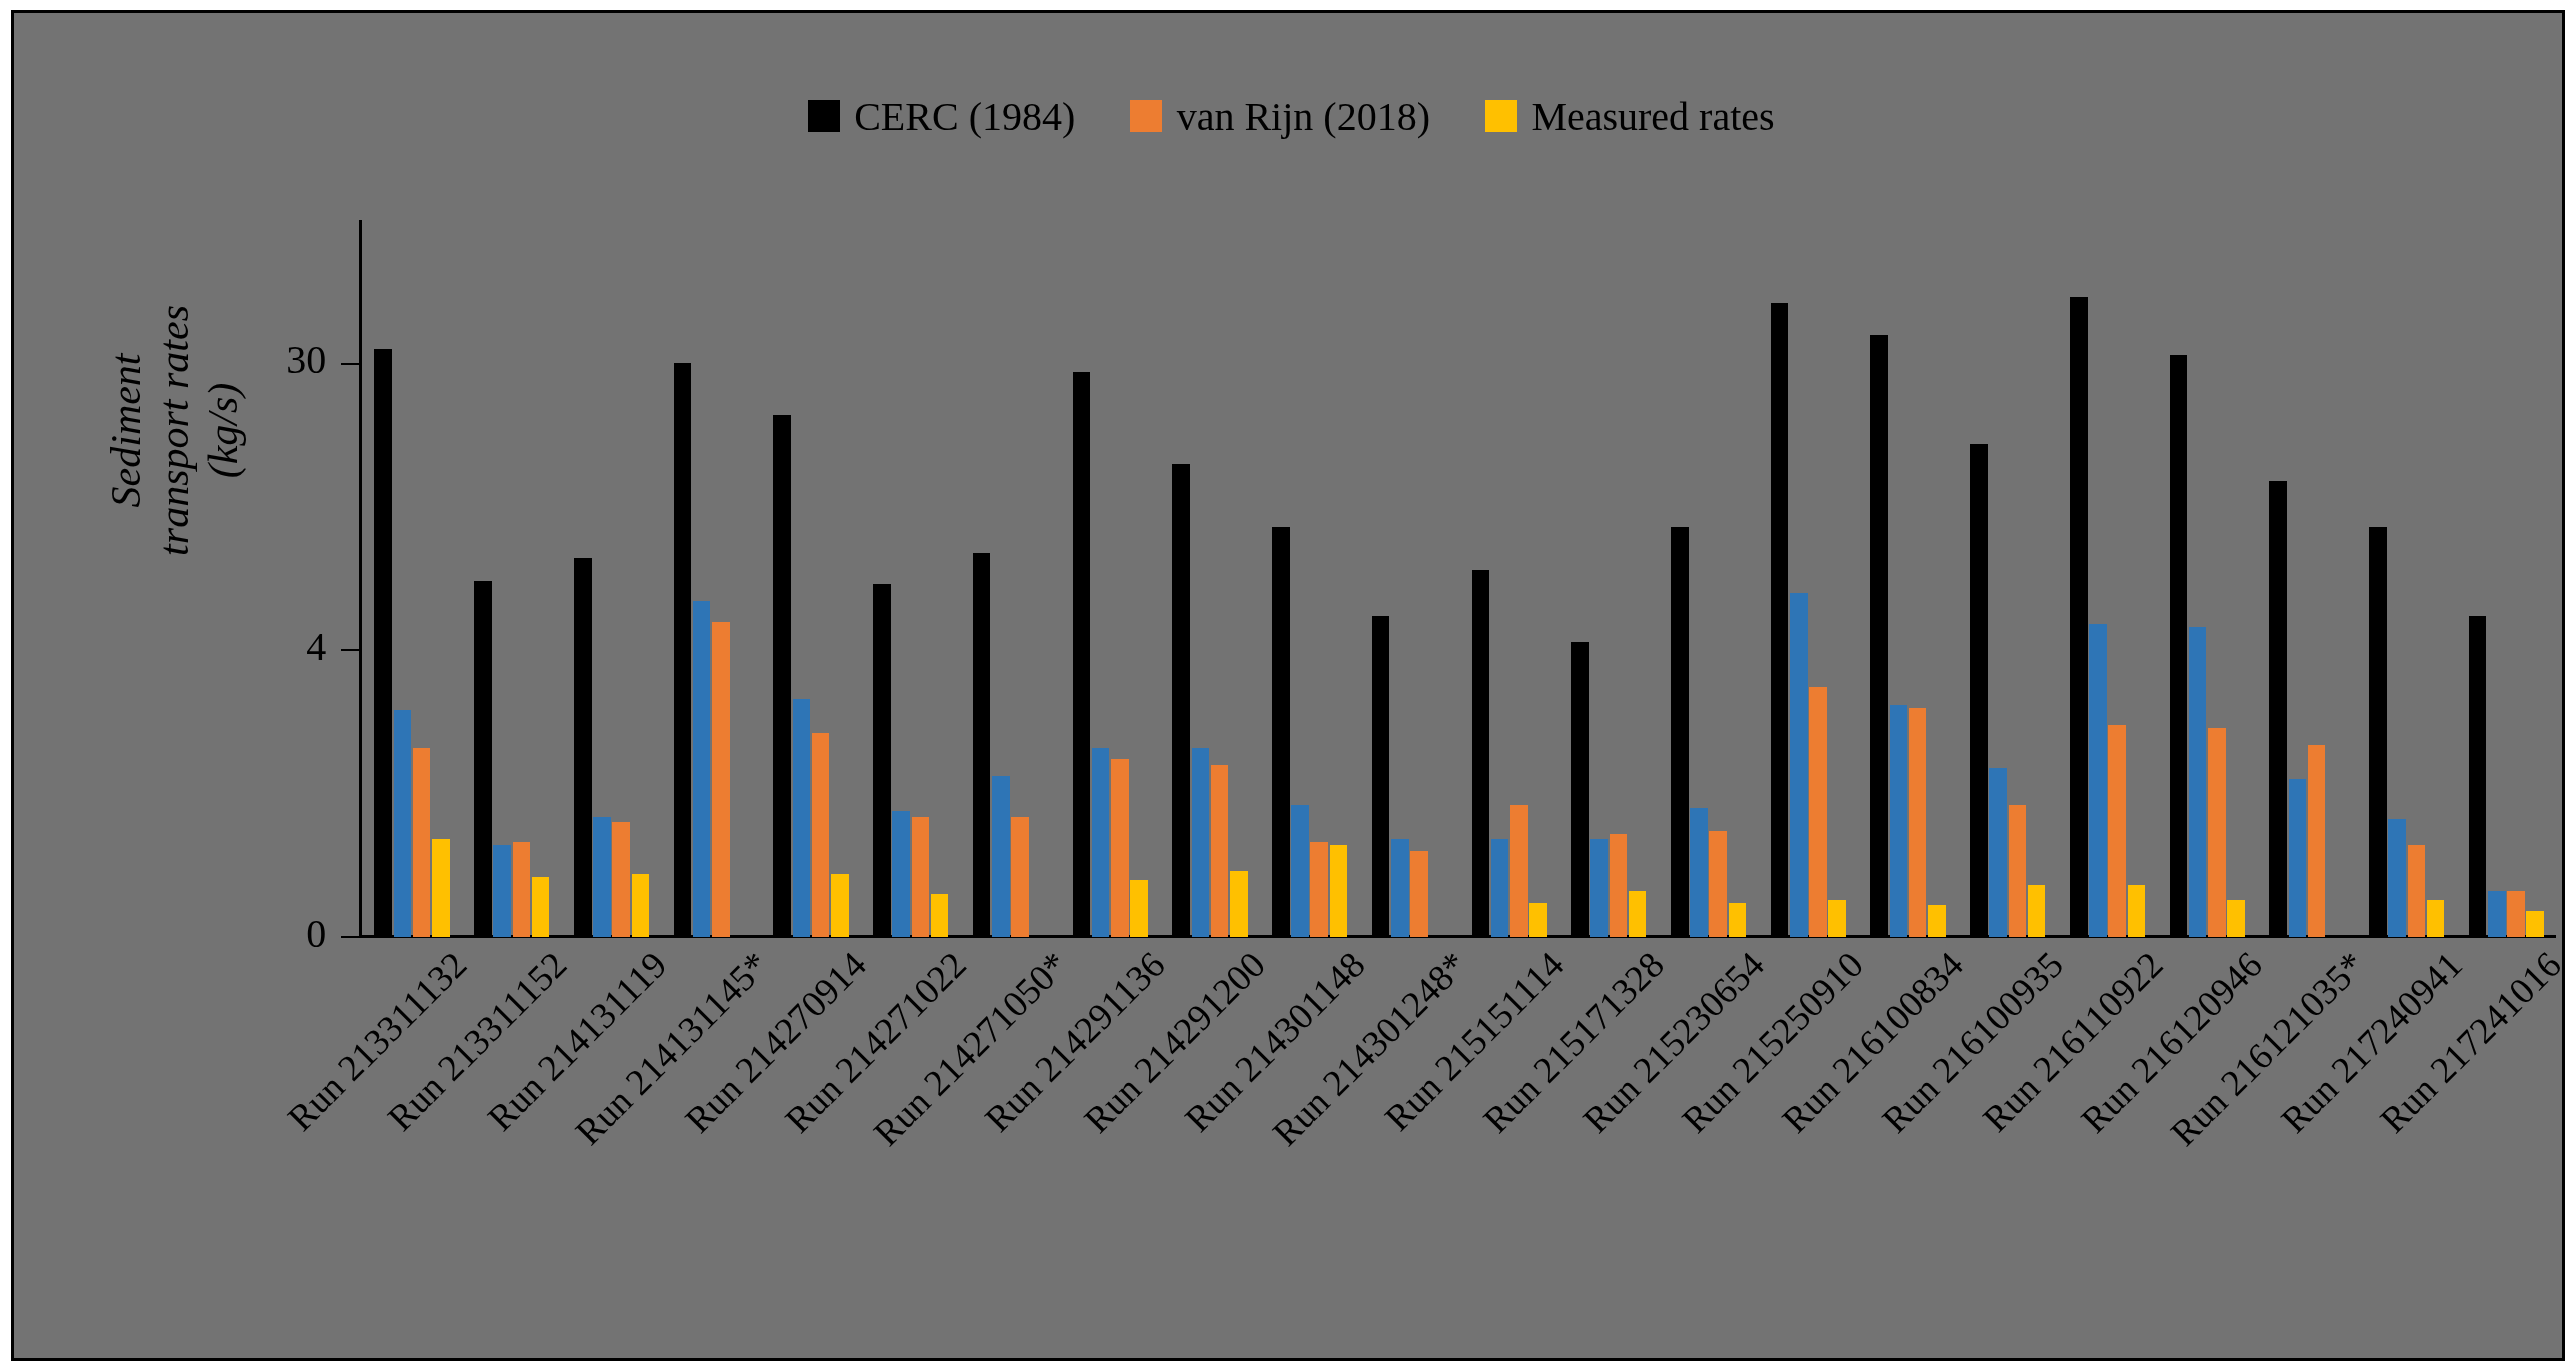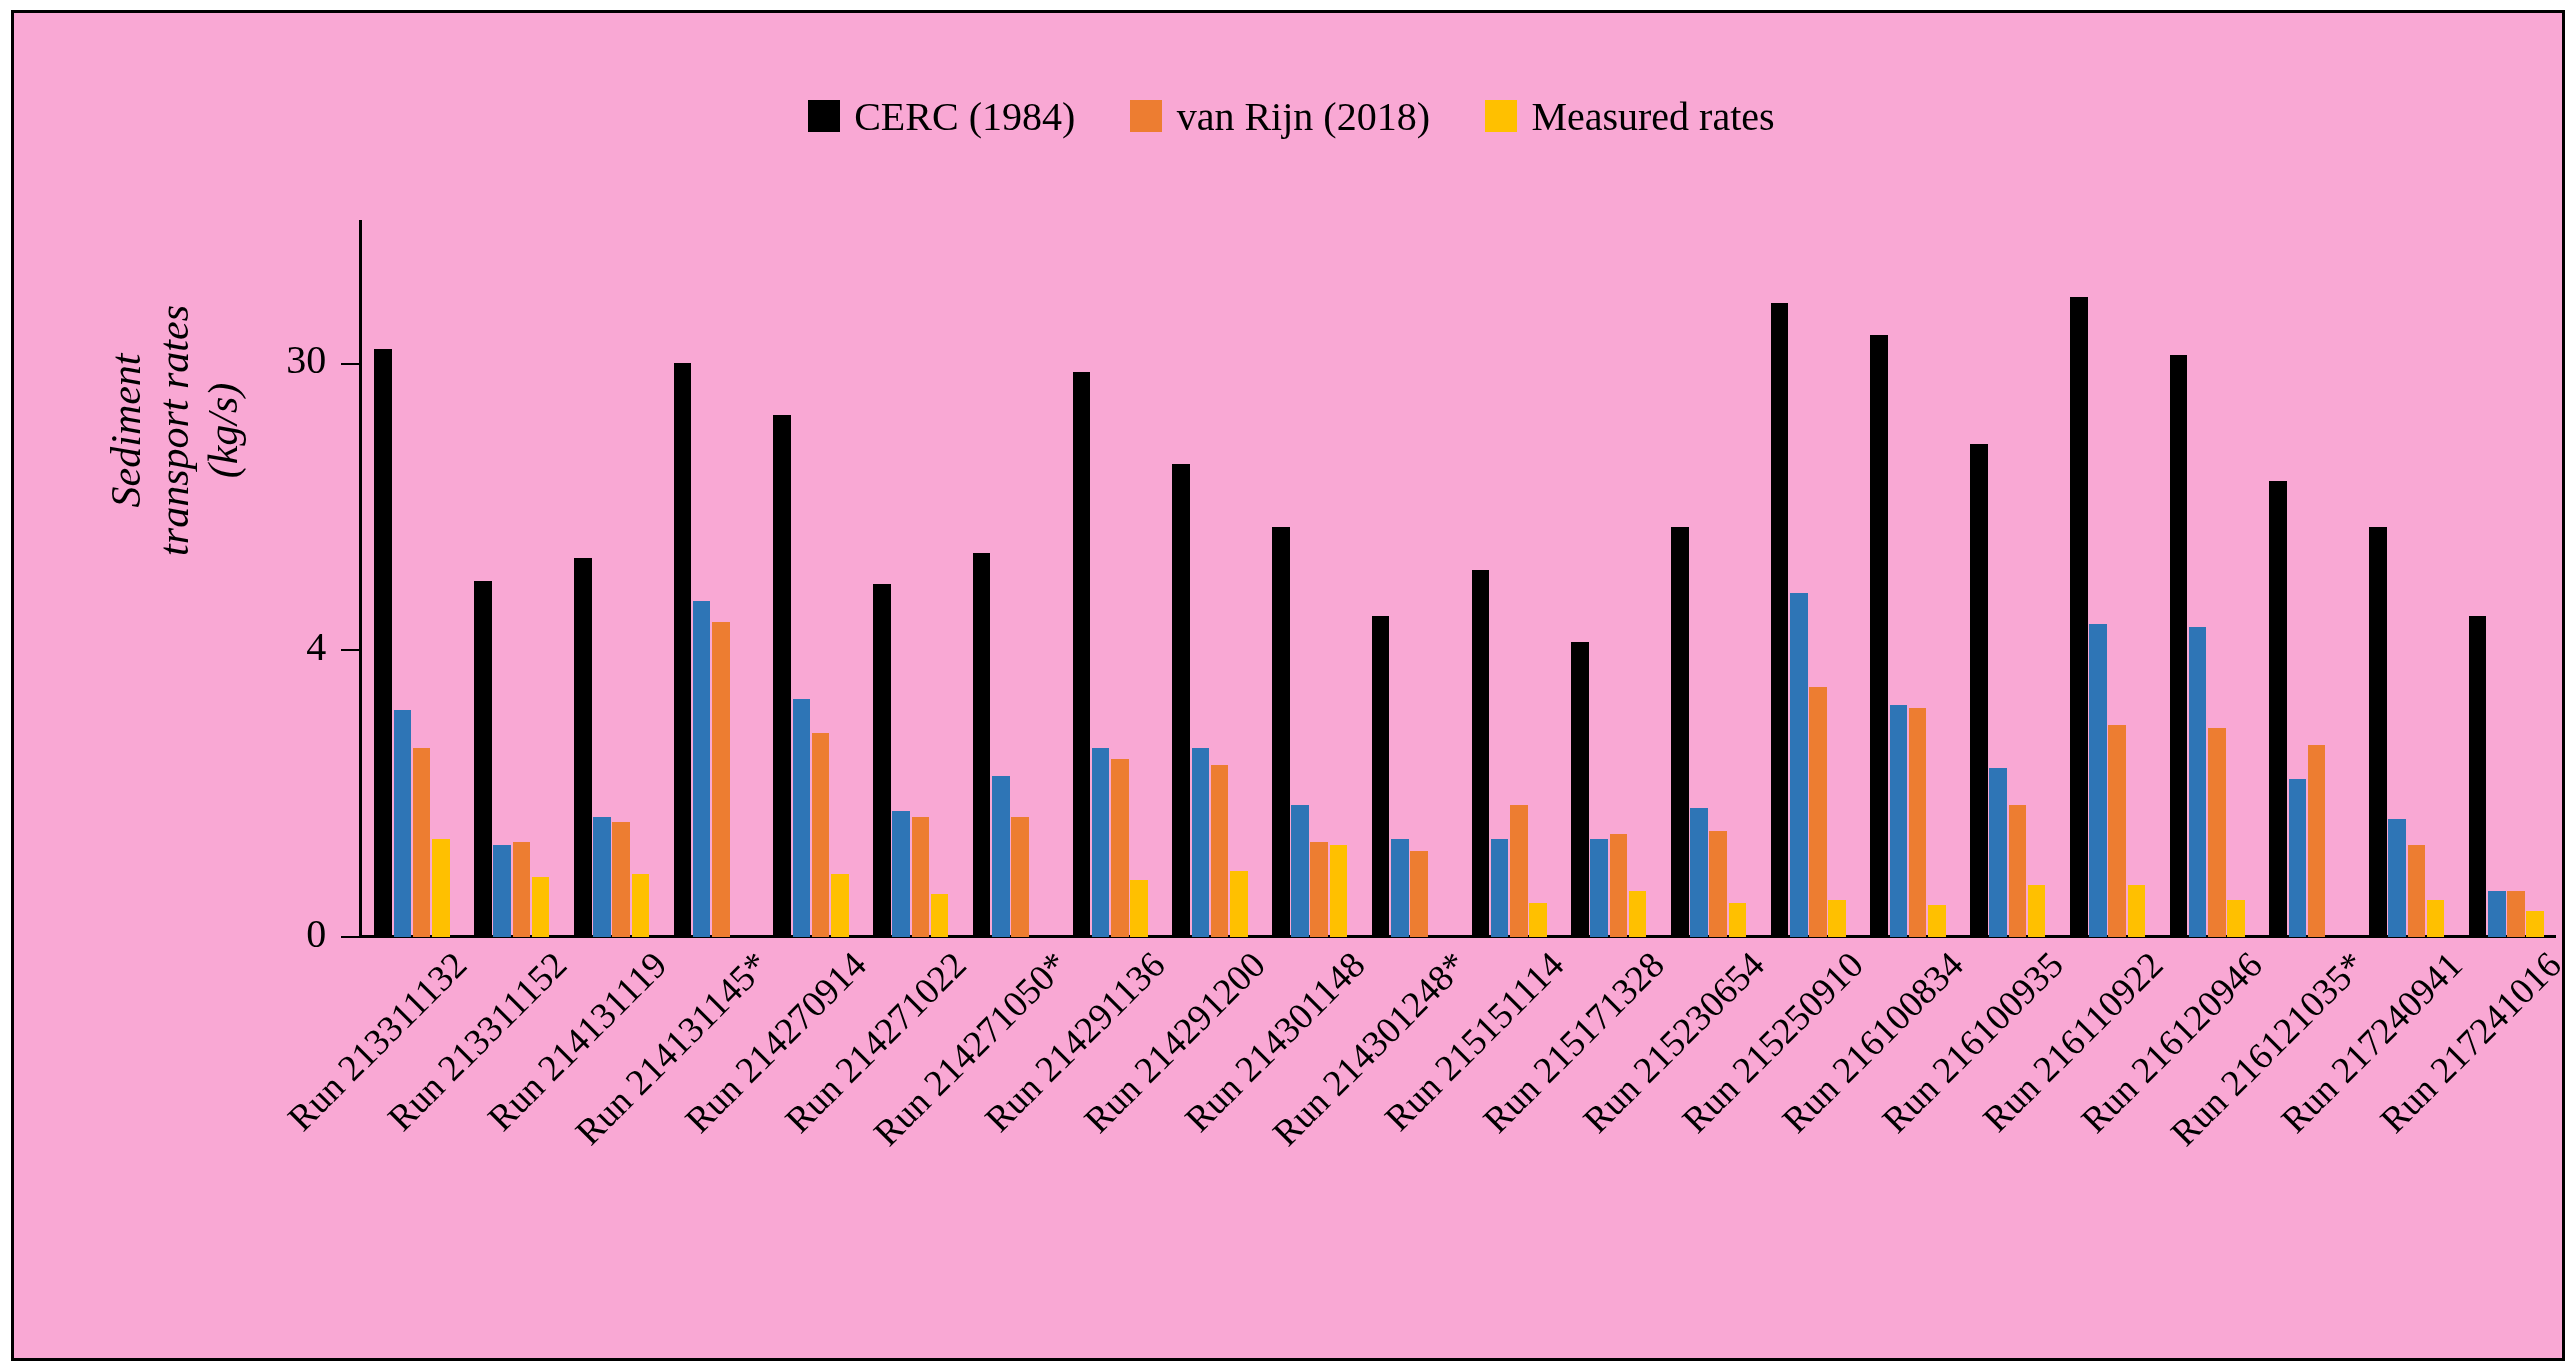--- a/index.html
+++ b/index.html
@@ -18,21 +18,21 @@
     background: #ffffff;
   }
   .frame {
     position: absolute;
     left: 11.2px;
     top: 9.6px;
     width: 2554px;
     height: 1351px;
     border: 3.2px solid #000000;
     box-sizing: border-box;
-    background: #f9a8d4;
+    background: #737373;
   }
 
   
   .legend {
     position: absolute;
     left: 0;
     top: 80px;
     width: 2554px;
     display: flex;
     justify-content: center;

